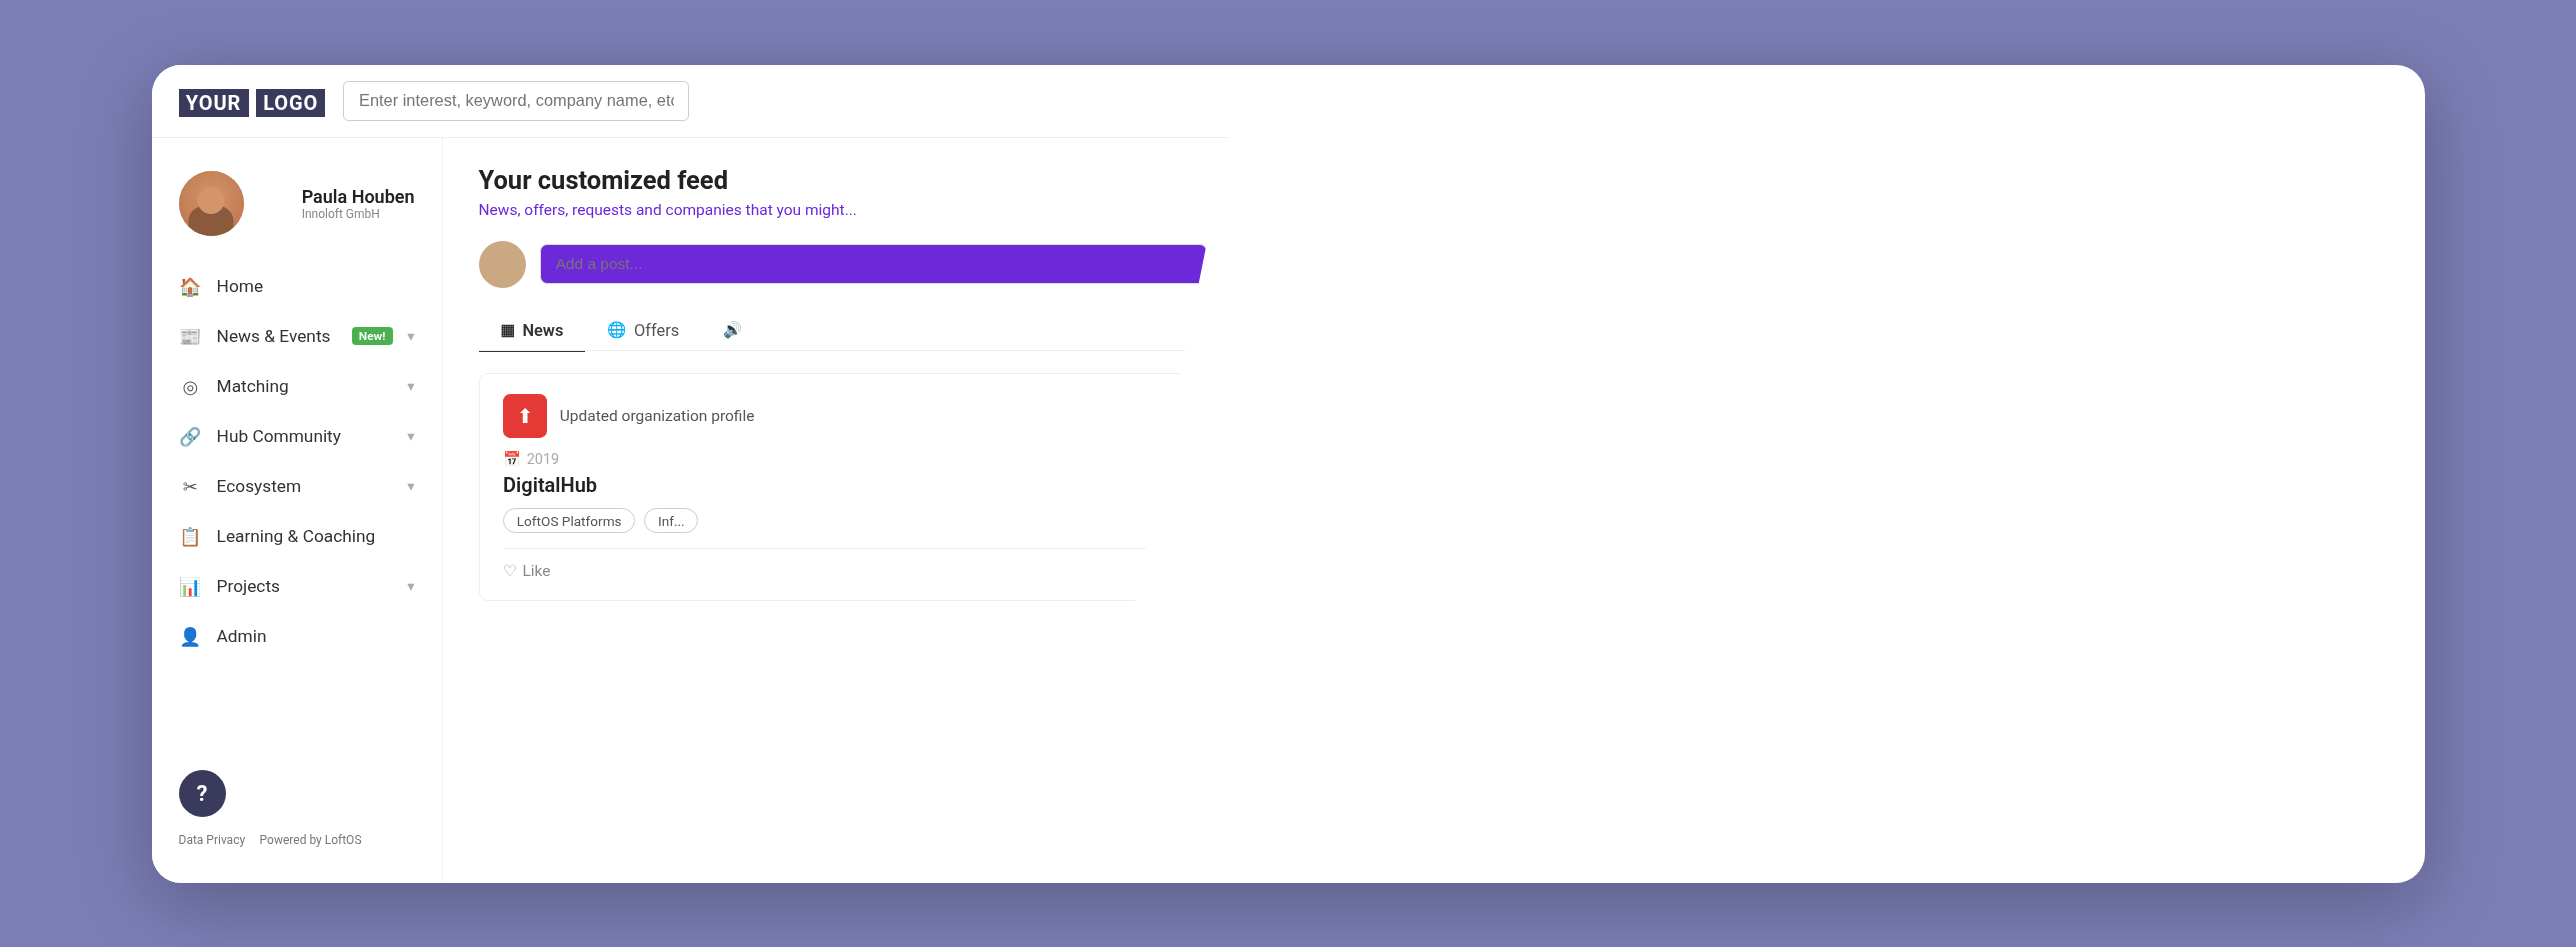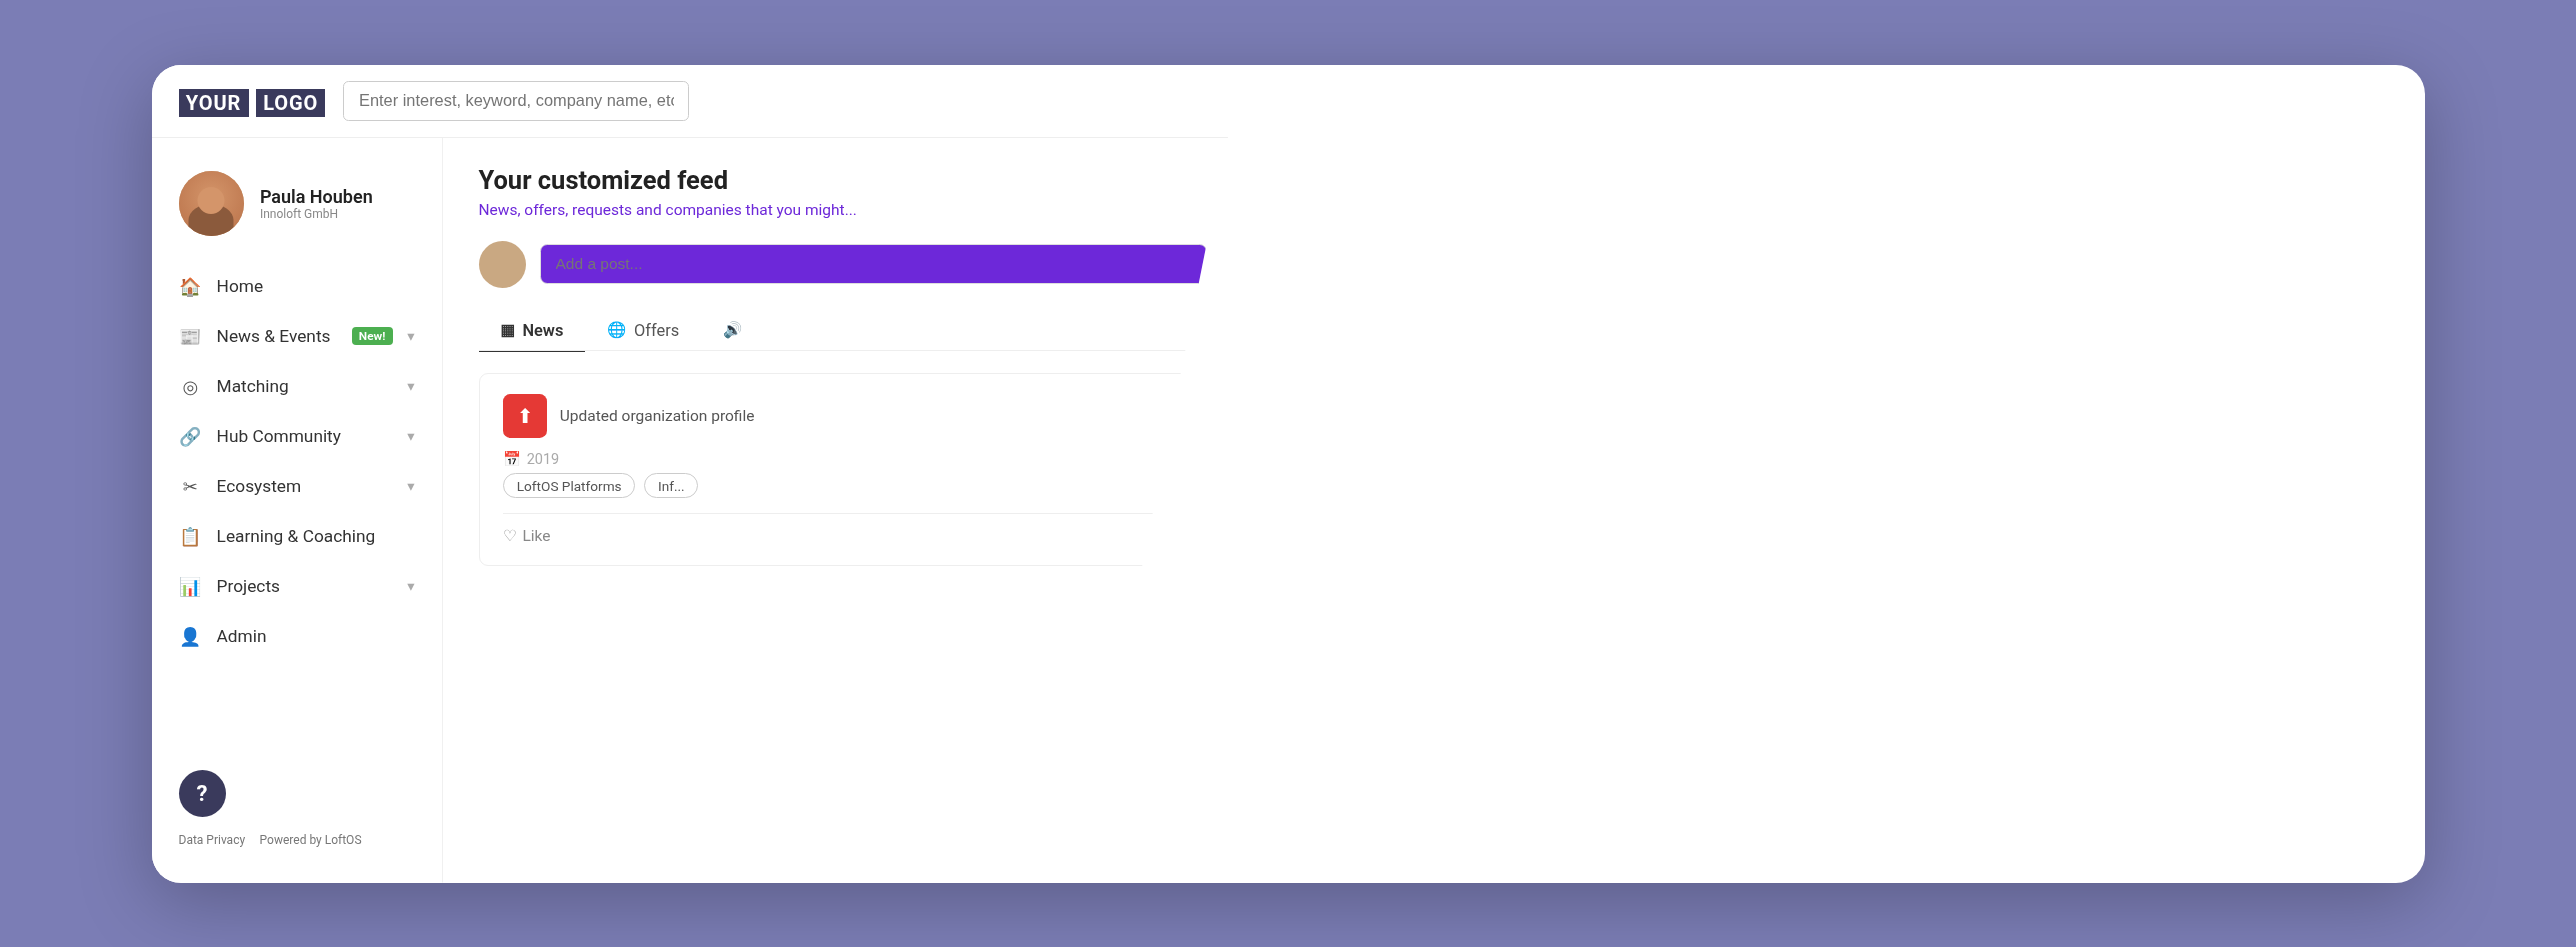--- a/index.html
+++ b/index.html
@@ -95,20 +95,21 @@
       border-right: 0.9px solid #f0f0f0;
       display: flex;
       flex-direction: column;
     }
 
     .user-profile {
       display: flex;
       align-items: center;
       gap: 16.4px;
       padding: 14.5px 27px 25.5px;
+      justify-content: space-between;
     }
 
     .avatar {
       width: 65px;
       height: 65px;
       border-radius: 50%;
       background: #c9a882;
       overflow: hidden;
       flex-shrink: 0;
       position: relative;
@@ -510,20 +511,21 @@
             <div class="card-logo">
               <span>⬆</span>
             </div>
             <div class="card-label">Updated organization profile</div>
           </div>
           <div class="card-content">
             <div class="card-year">
               <span>📅</span>
               <span>2019</span>
             </div>
+            <div class="card-company-name">DigitalHub</div>
             <div class="card-tags">
               <span class="card-tag">LoftOS Platforms</span>
               <span class="card-tag">Inf...</span>
             </div>
           </div>
           <div class="card-actions">
             <div class="action-btn">
               <span>♡</span>
               <span>Like</span>
             </div>

